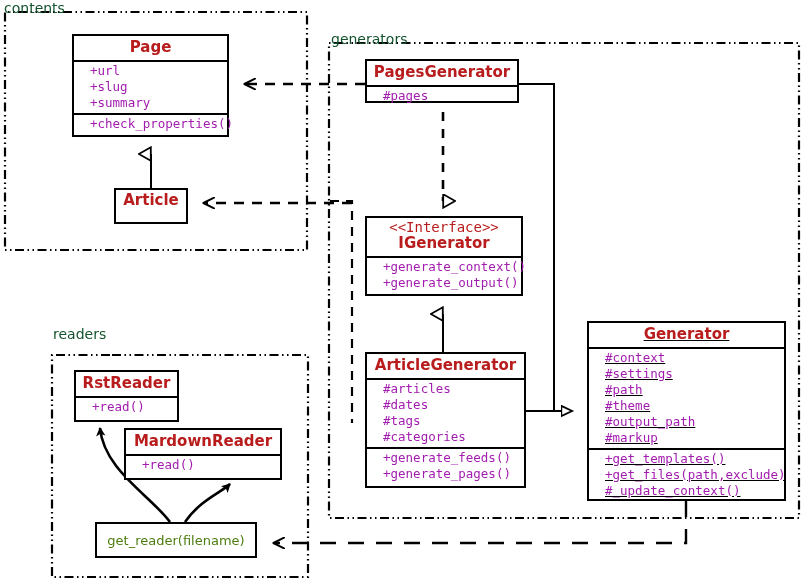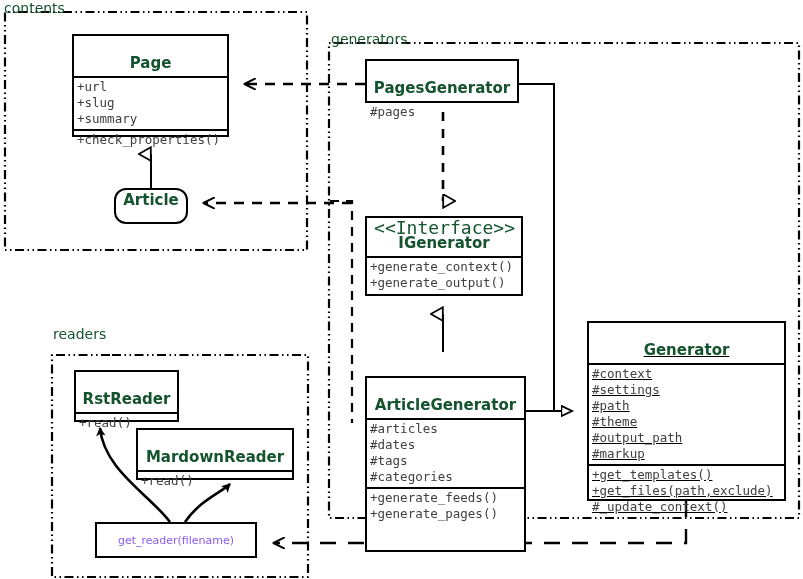--- a/index.html
+++ b/index.html
@@ -44,60 +44,60 @@
     background: #ffffff;
     display: flex;
     flex-direction: column;
   }
   .uml-name {
     box-sizing: border-box;
     text-align: center;
     font-family: "DejaVu Sans", sans-serif;
     font-weight: bold;
     font-size: 15px;
-    color: #14532d;
-    padding: 19px 6px 4px 6px;
+    color: #b91c1c;
+    padding: 3px 6px 4px 6px;
     line-height: 17px;
     white-space: nowrap;
   }
   .uml-stereo {
     display: block;
     font-family: "DejaVu Sans Mono", monospace;
     font-weight: normal;
-    font-size: 18px;
+    font-size: 14px;
     line-height: 15px;
-    text-align: right;
+    text-align: center;
   }
   .uml-sep {
     height: 0;
     border-top: 2px solid #000000;
   }
   .uml-compartment {
     box-sizing: border-box;
-    padding: 1px 3px 2px 3px;
+    padding: 1px 3px 2px 16px;
     font-family: "DejaVu Sans Mono", monospace;
     font-size: 12.5px;
     line-height: 16px;
-    color: #404040;
+    color: #a21caf;
     white-space: nowrap;
   }
   .uml-compartment div { white-space: nowrap; }
 
   
   .plain-box {
     position: absolute;
     box-sizing: border-box;
     border: 2px solid #000000;
     background: #ffffff;
     display: flex;
     align-items: center;
     justify-content: center;
     font-family: "DejaVu Sans", sans-serif;
-    font-size: 11px;
-    color: #8b5cf6;
+    font-size: 13px;
+    color: #4d7c0f;
     white-space: nowrap;
   }
 </style>
 </head>
 <body>
 
 <div id="canvas">
 
   <svg id="svg-layer" width="803" height="579" viewBox="0 0 803 579">
     <defs>
@@ -179,21 +179,21 @@
       <div>+url</div>
       <div>+slug</div>
       <div>+summary</div>
     </div>
     <div class="uml-sep"></div>
     <div class="uml-compartment">
       <div>+check_properties()</div>
     </div>
   </div>
 
-  <div class="uml-class" style="left:114px; top:188px; width:74px; height:36px;border-radius:12px;">
+  <div class="uml-class" style="left:114px; top:188px; width:74px; height:36px;">
     <div class="uml-name" style="padding-top:2px;">Article</div>
   </div>
 
   <div class="uml-class" style="left:365px; top:59px; width:154px; height:44px;">
     <div class="uml-name">PagesGenerator</div>
     <div class="uml-sep"></div>
     <div class="uml-compartment">
       <div>#pages</div>
     </div>
   </div>
@@ -203,21 +203,21 @@
       <span class="uml-stereo">&lt;&lt;Interface&gt;&gt;</span>
       <span>IGenerator</span>
     </div>
     <div class="uml-sep"></div>
     <div class="uml-compartment">
       <div>+generate_context()</div>
       <div>+generate_output()</div>
     </div>
   </div>
 
-  <div class="uml-class" style="left:365px; top:352px; width:161px; height:176px;margin-top:24px;">
+  <div class="uml-class" style="left:365px; top:352px; width:161px; height:136px;">
     <div class="uml-name">ArticleGenerator</div>
     <div class="uml-sep"></div>
     <div class="uml-compartment">
       <div>#articles</div>
       <div>#dates</div>
       <div>#tags</div>
       <div>#categories</div>
     </div>
     <div class="uml-sep"></div>
     <div class="uml-compartment">
@@ -246,21 +246,21 @@
   </div>
 
   <div class="uml-class" style="left:74px; top:370px; width:105px; height:52px;">
     <div class="uml-name">RstReader</div>
     <div class="uml-sep"></div>
     <div class="uml-compartment">
       <div>+read()</div>
     </div>
   </div>
 
-  <div class="uml-class" style="left:136px; top:428px; width:158px; height:52px;">
+  <div class="uml-class" style="left:124px; top:428px; width:158px; height:52px;">
     <div class="uml-name">MardownReader</div>
     <div class="uml-sep"></div>
     <div class="uml-compartment">
       <div>+read()</div>
     </div>
   </div>
 
   <div class="plain-box" style="left:95px; top:522px; width:162px; height:36px;">
     <span>get_reader(filename)</span>
   </div>

